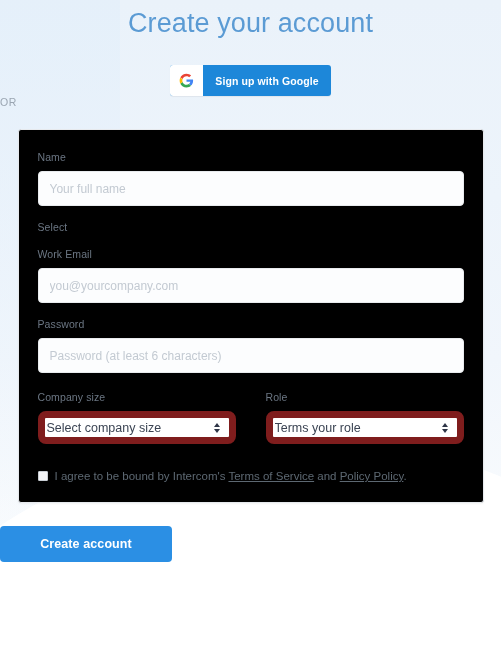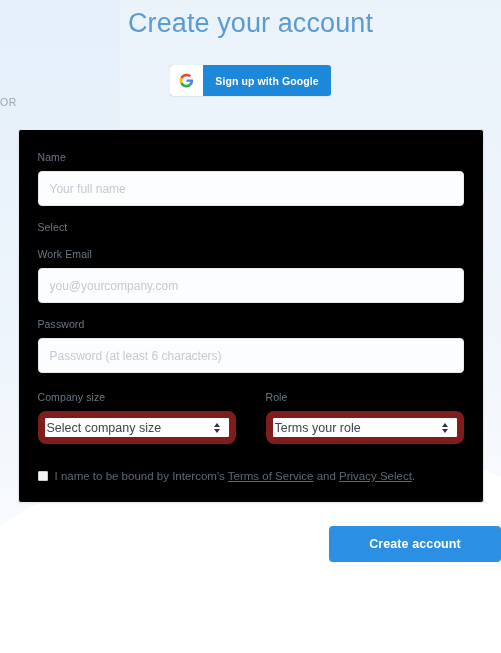--- a/index.html
+++ b/index.html
@@ -225,21 +225,21 @@
   }
   .terms-link {
     color: #5d6872;
     text-decoration: underline;
     cursor: pointer;
   }
 
   
   .submit-wrap {
     display: flex;
-    justify-content: flex-end;
+    justify-content: flex-start;
     margin-top: 23px;
   }
   .submit-btn {
     width: 172px;
     height: 36px;
     background: #2b8fe4;
     border: none;
     border-radius: 4px;
     color: #ffffff;
     font-size: 12.5px;
@@ -318,21 +318,21 @@
             <span class="select-arrows">
               <span class="arrow-up"></span>
               <span class="arrow-down"></span>
             </span>
           </div>
         </div>
       </div>
 
       <div class="terms-row">
         <span class="terms-checkbox"></span>
-        <span class="terms-text"><span>I name to be bound by Intercom's </span><span class="terms-link">Terms of Service</span><span> and </span><span class="terms-link">Privacy Select</span><span>.</span></span>
+        <span class="terms-text"><span>I agree to be bound by Intercom's </span><span class="terms-link">Terms of Service</span><span> and </span><span class="terms-link">Policy Policy</span><span>.</span></span>
       </div>
 
     </div>
 
     <div class="submit-wrap">
       <button class="submit-btn">Create account</button>
     </div>
 
   </div>
 </div>

